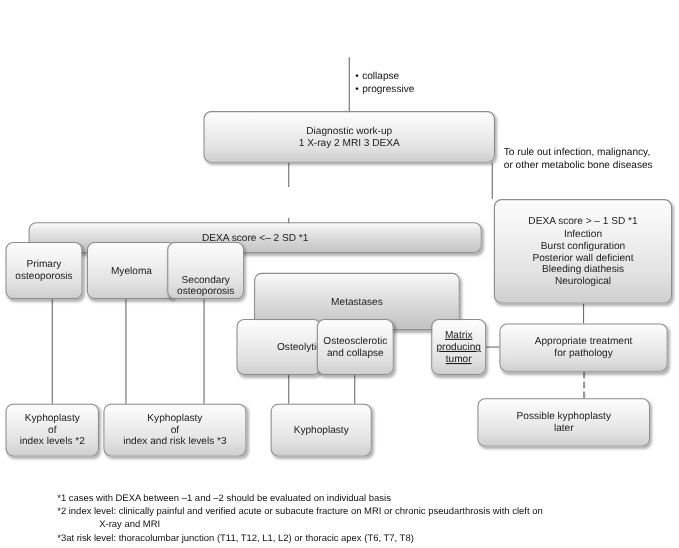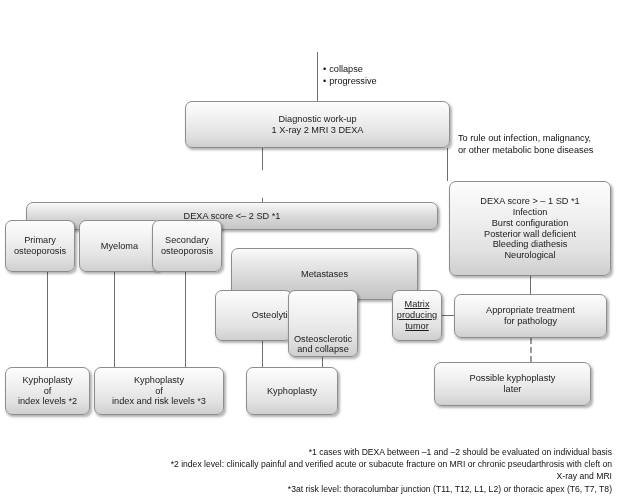--- a/index.html
+++ b/index.html
@@ -80,21 +80,20 @@
   
   #footnotes {
     position: absolute;
     left: 52px;
     top: 446px;
     width: 560px;
     font-size: 8.6px;
     line-height: 1.42;
     color: #111111;
     z-index: 2;
-    text-align: right;
   }
   #footnotes .fn { white-space: pre-wrap; }
 </style>
 </head>
 <body>
 
 <div id="stage">
 
   <div class="ln lnv" style="left:317px; top:52px; height:57px;"></div>
 
@@ -152,34 +151,34 @@
 
   <div class="node" style="left:5px; top:220px; width:70px; height:52px;">
     <span class="lbl">Primary
 osteoporosis</span>
   </div>
 
   <div class="node" style="left:79px; top:220px; width:81px; height:52px;">
     <span class="lbl">Myeloma</span>
   </div>
 
-  <div class="node" style="left:152px; top:220px; width:70px; height:52px;">
+  <div class="node" style="left:152px; top:220px; width:70px; height:52px;align-items:flex-end;">
     <span class="lbl">Secondary
 osteoporosis</span>
   </div>
 
   <div class="node dark" style="left:231px; top:220px; width:187px; height:52px;margin-top:28px;">
     <span class="lbl">Metastases</span>
   </div>
 
   <div class="node" style="left:215px; top:290px; width:77px; height:51px;padding-left:40px;">
     <span class="lbl">Osteolytic</span>
   </div>
 
-  <div class="node" style="left:288px; top:290px; width:70px; height:67px;align-items:flex-end;">
+  <div class="node" style="left:288px; top:290px; width:70px; height:51px;">
     <span class="lbl">Osteosclerotic
 and collapse</span>
   </div>
 
   <div class="node" style="left:392px; top:290px; width:50px; height:51px;text-decoration:underline;">
     <span class="lbl">Matrix
 producing
 tumor</span>
   </div>
 

